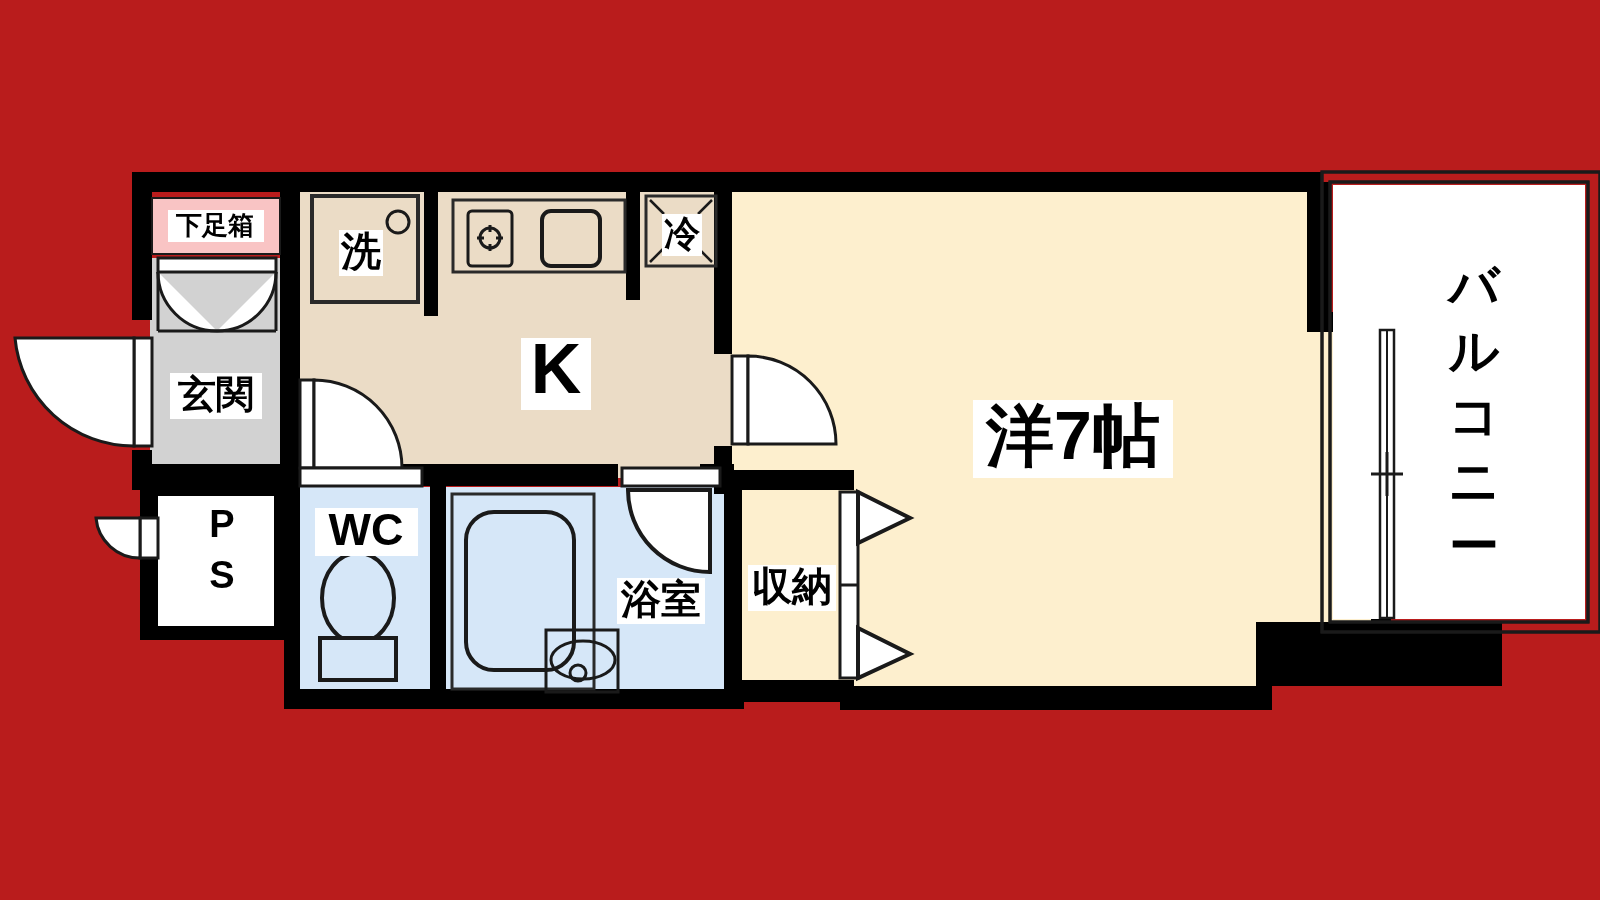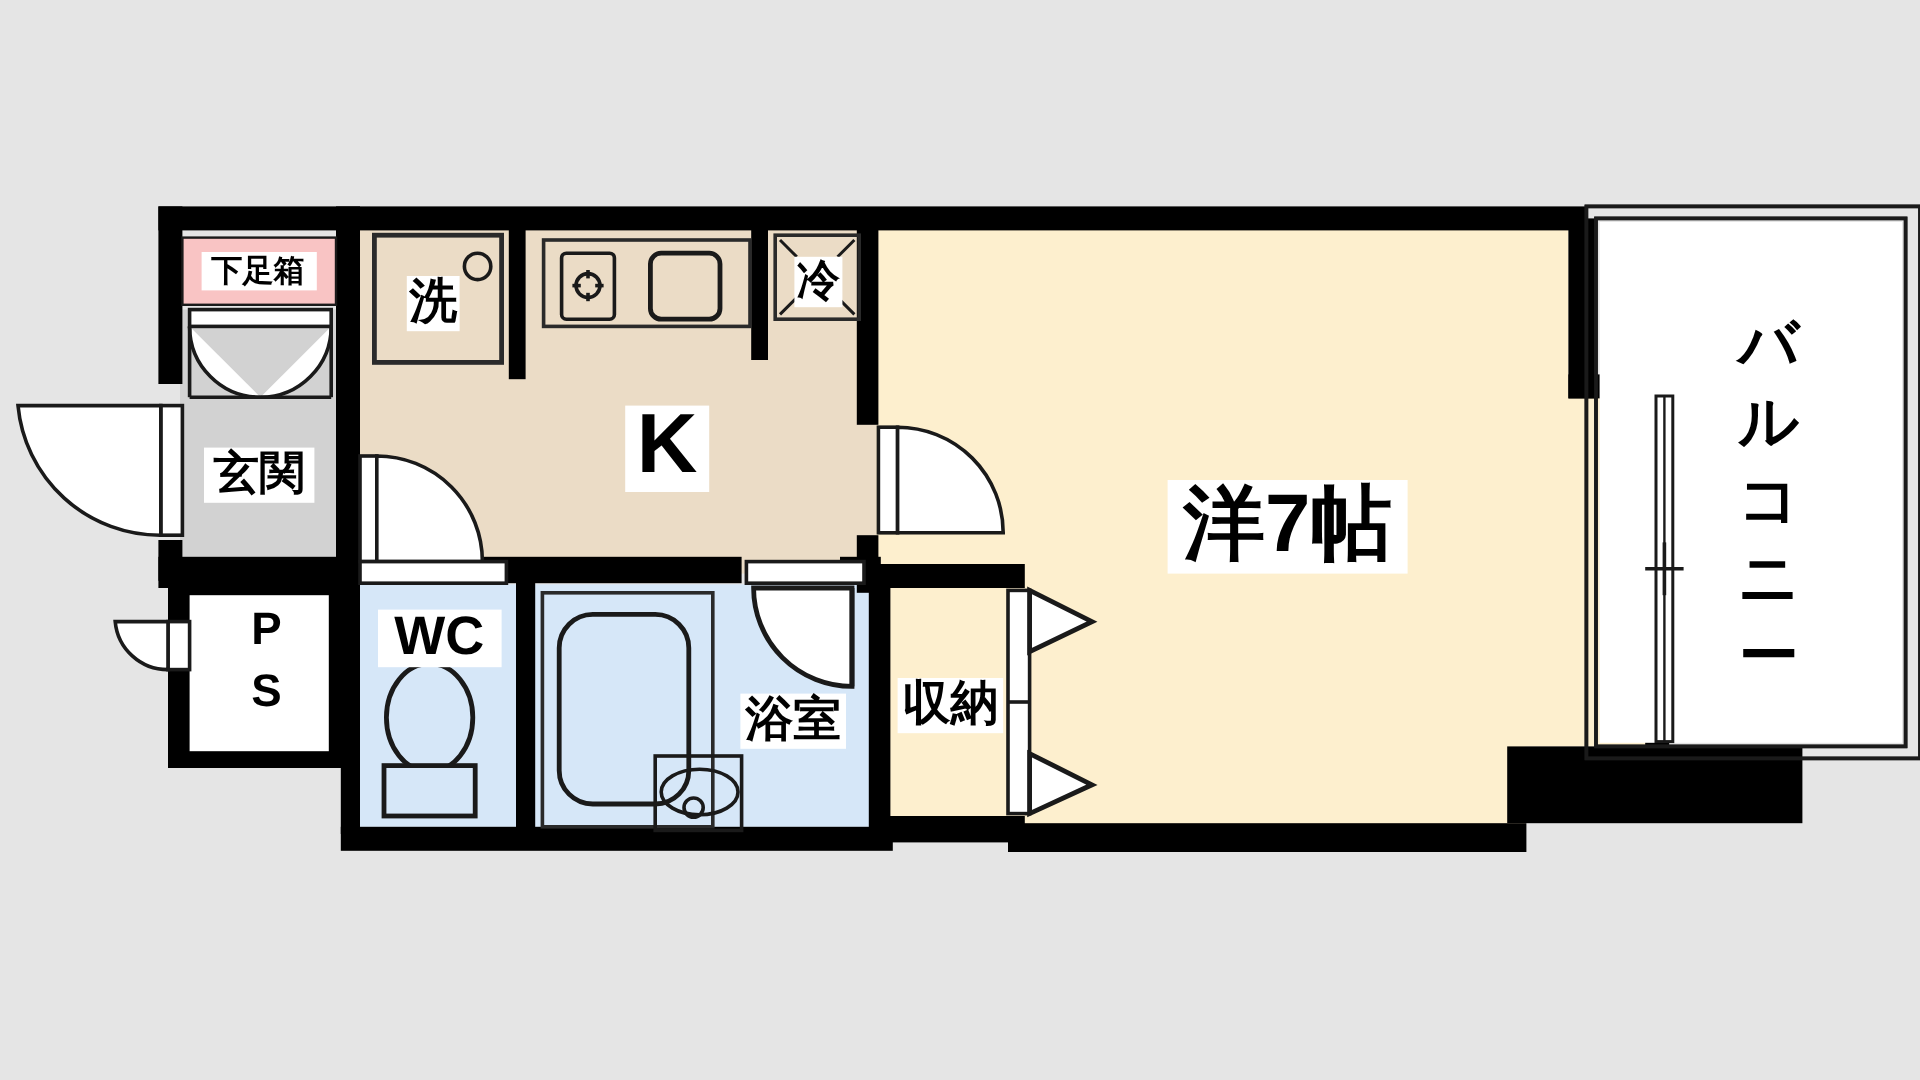--- a/index.html
+++ b/index.html
@@ -10,21 +10,21 @@
   body {
     width: 1600px;
     height: 900px;
     font-family: "Liberation Sans", sans-serif;
     overflow: hidden;
   }
   #plan-root {
     position: relative;
     width: 1600px;
     height: 900px;
-    background: #e5e5e5;
+    background: #b91c1c;
     text-align: center;
   }
   #floorplan-svg {
     display: block;
     width: 1600px;
     height: 900px;
   }
   .room-label {
     font-family: "Liberation Sans", sans-serif;
     font-weight: 700;

